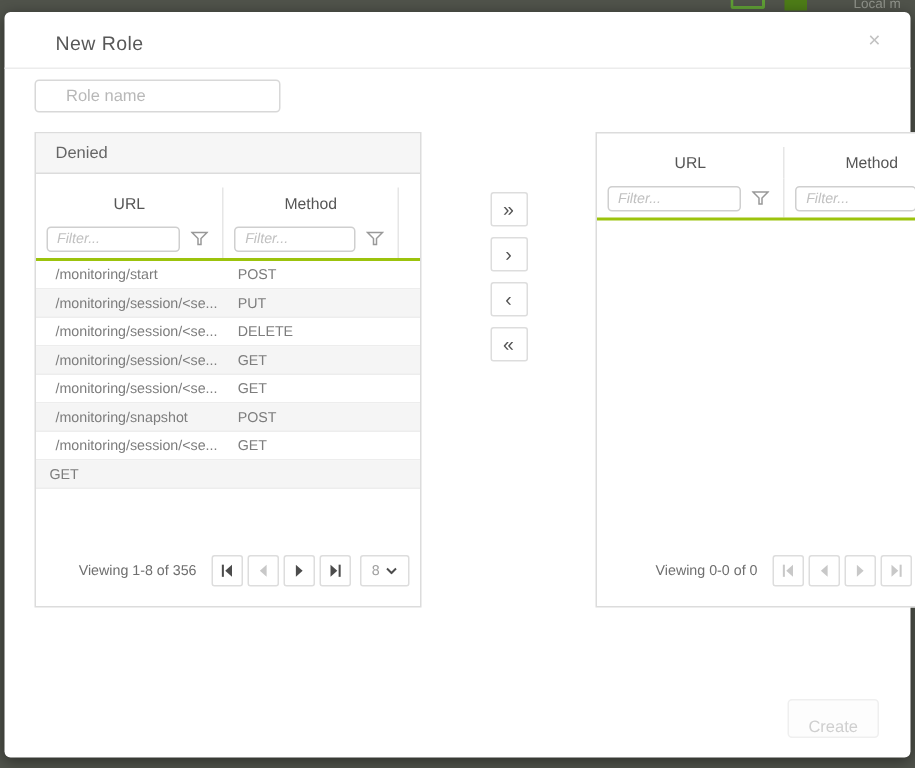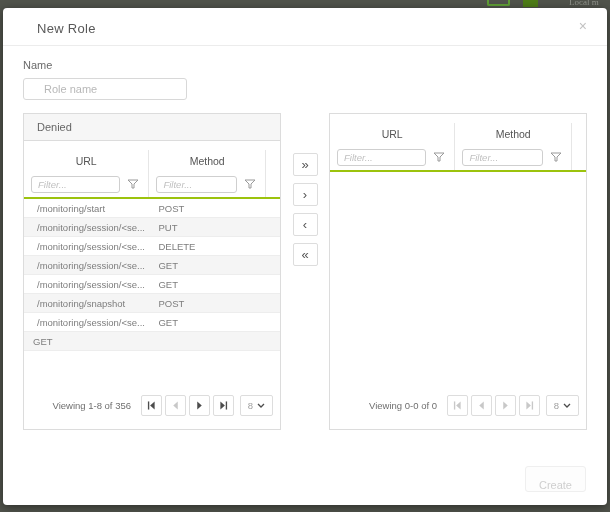--- a/index.html
+++ b/index.html
@@ -3,42 +3,42 @@
 <meta charset="utf-8">
 <style>
   * { margin:0; padding:0; box-sizing:border-box; }
   html,body { width:610px; height:512px; }
   body {
     background:#50534b;
     font-family:"Liberation Sans", sans-serif;
     overflow:hidden;
     position:relative;
   }
-  .backdrop-top { position:absolute; top:0; left:0; right:0; height:8px; overflow:hidden;font-family:Liberation Serif, serif; }
+  .backdrop-top { position:absolute; top:0; left:0; right:0; height:8px; overflow:hidden; }
   .bg-outline-btn { position:absolute; left:487px; top:0; width:23px; height:6px;
     border:2px solid #5f9e35; border-top:none; border-radius:0 0 2px 2px; }
   .bg-green-box { position:absolute; left:523px; top:0; width:15px; height:7px; background:#4d7c17; }
   .bg-text { position:absolute; left:569px; top:-3px; font-size:9px; color:#91948c; white-space:nowrap; }
 
   .modal {
     position:absolute; left:3px; top:8px; width:604px; height:497px;
     background:#fff; border-radius:4px; box-shadow:0 2px 10px rgba(0,0,0,.45);
   }
   .modal-header { height:38px; border-bottom:1px solid #ececec; position:relative; }
   .modal-title { position:absolute; left:34px; top:13px; font-size:13px; color:#585858; letter-spacing:.3px; }
   .close { position:absolute; right:20px; top:11px; font-size:14px; color:#c2c2c2; cursor:pointer; line-height:1; }
 
   .modal-body { padding:0 20px; }
   .name-label { margin-top:13px; font-size:11px; color:#6a6a6a; }
   .name-input { margin-top:7px; display:block; width:164px; height:22px;
     border:1px solid #d8d8d8; border-radius:3px; padding:0 20px; font-size:11px; color:#555;
     outline:none; font-family:inherit; }
   .name-input::placeholder { color:#b8b8b8; }
 
-  .panels { display:flex; margin-top:13px; }
+  .panels { display:flex; margin-top:13px;gap:34px; }
   .panel { width:258px; height:317px; border:1px solid #dcdcdc; display:flex; flex-direction:column; background:#fff; }
   .panel-header { flex:none; height:27px; line-height:26px; background:#f6f6f6;
     border-bottom:1px solid #dcdcdc; font-size:11px; color:#666; padding-left:13px; }
 
   .table-head { display:flex; margin-top:9px; height:21px; flex:none; }
   .thcol { border-right:1px solid #e6e6e6; height:21px; display:flex; align-items:center;
     justify-content:center; font-size:10.5px; color:#555; }
   .w-url { width:49%; } .w-method { width:45.5%; } .w-rest { flex:1; border-right:none; }
 
   .filter-row { display:flex; height:26px; flex:none; align-items:center; }
@@ -89,21 +89,20 @@
   <div class="bg-text">Local m</div>
 </div>
 
 <div class="modal">
   <div class="modal-header">
     <div class="modal-title">New Role</div>
     <div class="close">×</div>
   </div>
 
   <div class="modal-body">
-    <div class="name-label">Name</div>
     <input class="name-input" type="text" placeholder="Role name" style="">
 
     <div class="panels">
 
       <div class="panel">
         <div class="panel-header">Denied</div>
         <div class="table-head">
           <div class="thcol w-url">URL</div>
           <div class="thcol w-method">Method</div>
           <div class="thcol w-rest"></div>

